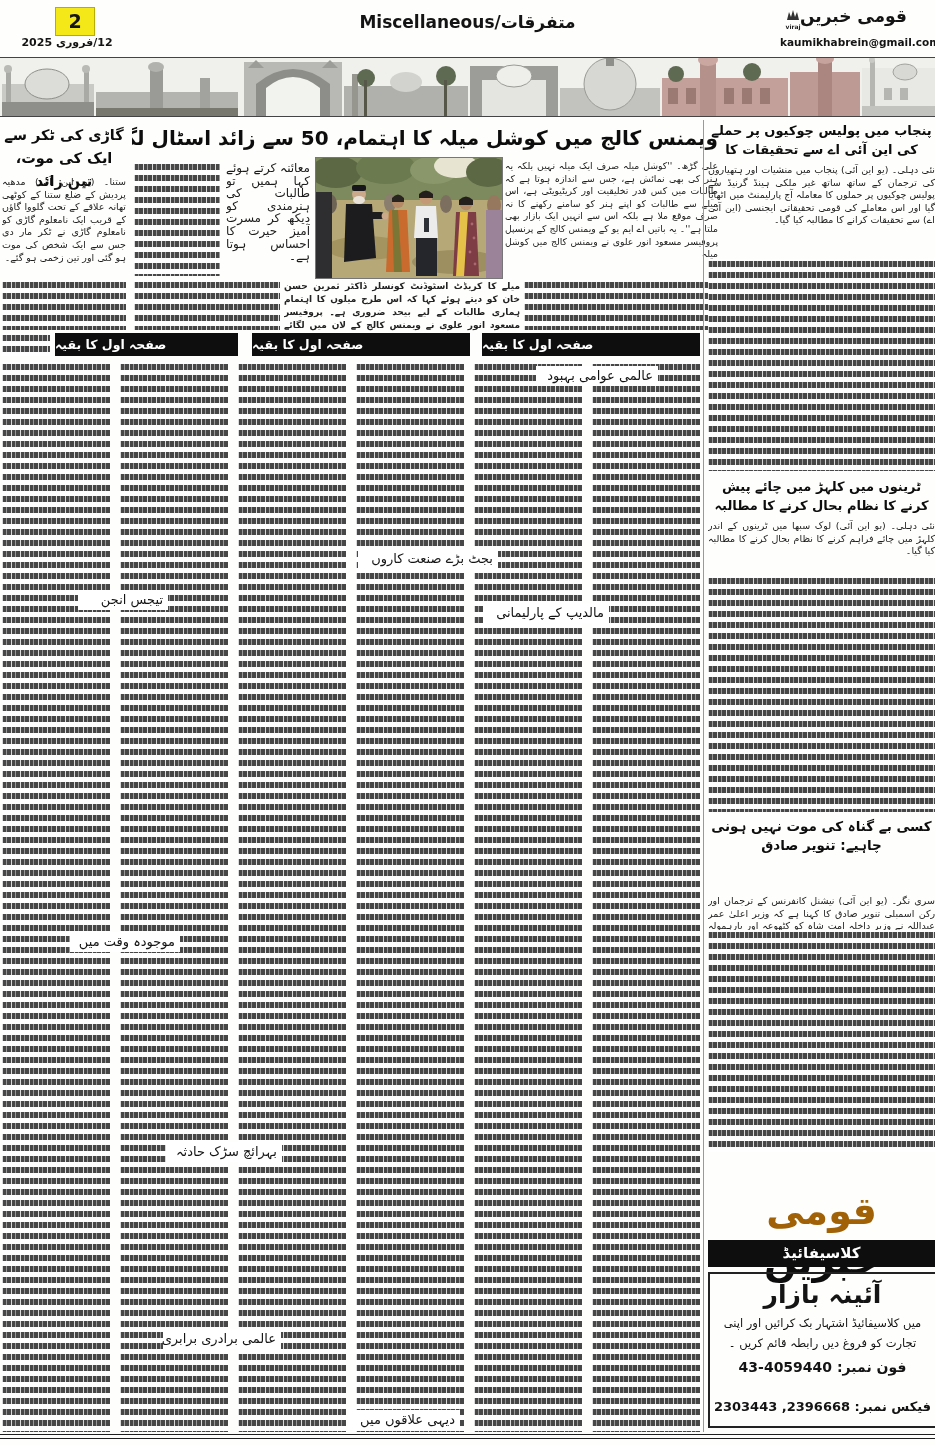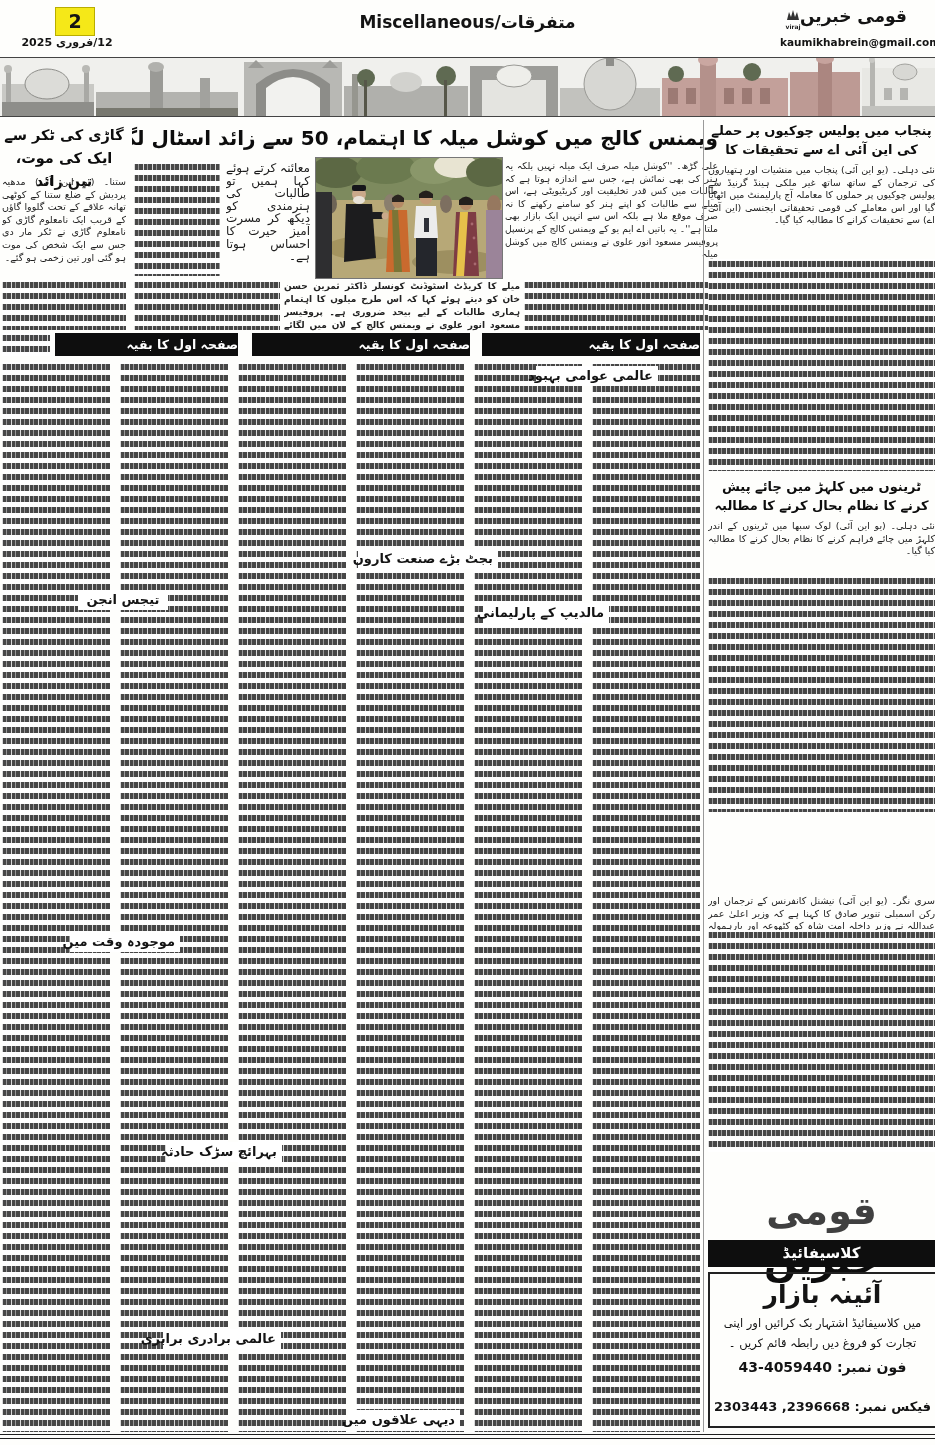--- a/index.html
+++ b/index.html
@@ -6,24 +6,24 @@
   #page{position:relative;width:935px;height:1445px;background:#fefefc;margin:0 auto;
         font-family:"DejaVu Sans",sans-serif;color:#141414;overflow:hidden;}
   .abs{position:absolute;}
   .rtl{direction:rtl;}
   
   .sim{background-image:
        repeating-linear-gradient(to right, rgba(255,255,255,.8) 0 1px, rgba(255,255,255,0) 1px 4px,
                                  rgba(255,255,255,.45) 4px 5px, rgba(255,255,255,0) 5px 9px),
        repeating-linear-gradient(to bottom, #ffffff 0 2px, #474747 2px 8px, #ffffff 8px 11px);}
   .lead{font-size:9.5px;line-height:12.6px;text-align:justify;overflow:hidden;color:#1c1c1c;}
-  .sh{position:absolute;background:#fff;font-weight:bold;font-size:13px;line-height:20px;
-      direction:rtl;text-align:center;padding:0 5px;white-space:nowrap;}
+  .sh{position:absolute;background:#fff;font-weight:normal;font-size:13px;line-height:20px;
+      direction:rtl;text-align:right;padding:0 5px;white-space:nowrap;}
   .pgbar{position:absolute;top:333px;height:23px;background:#0e0e0e;color:#fff;font-weight:bold;
-         font-size:12.5px;line-height:23px;text-align:right;direction:rtl;}
+         font-size:12.5px;line-height:23px;text-align:left;direction:rtl;}
   .story-head{font-weight:bold;direction:rtl;text-align:center;color:#0d0d0d;}
   .rule-v{position:absolute;width:1px;background:#9a9a9a;}
   .rule-h{position:absolute;height:3px;border-top:1px solid #1e1e1e;border-bottom:1px solid #1e1e1e;}
   
   .pagenum{position:absolute;left:55px;top:7px;width:38px;height:27px;background:#f5e818;
            border:1px solid #b9ad00;font-weight:bold;font-size:19px;text-align:center;line-height:27px;}
   .date{position:absolute;left:12px;top:36px;width:110px;font-weight:bold;font-size:11px;direction:rtl;text-align:center;}
   .section-title{position:absolute;left:300px;top:12px;width:335px;text-align:center;font-weight:bold;font-size:17px;}
   .paper-name{position:absolute;left:800px;top:6px;width:120px;font-weight:bold;font-size:17px;direction:rtl;text-align:left;}
   .email{position:absolute;left:780px;top:36px;width:145px;font-weight:bold;font-size:10.5px;text-align:right;}
@@ -224,25 +224,26 @@
   <div class="rule-v" style="left:703px;top:120px;height:1312px;"></div>
 
   <div class="abs story-head" style="left:708px;top:121px;width:227px;font-size:13px;line-height:19px;height:40px;overflow:hidden;">پنجاب میں پولیس چوکیوں پر حملے کی این آئی اے سے تحقیقات کا مطالبہ</div>
   <div class="abs lead rtl" style="left:708px;top:164px;width:227px;height:92px;">نئی دہلی۔ (یو این آئی) پنجاب میں منشیات اور ہتھیاروں کی ترجمان کے ساتھ ساتھ غیر ملکی ہینڈ گرنیڈ سے پولیس چوکیوں پر حملوں کا معاملہ آج پارلیمنٹ میں اٹھایا گیا اور اس معاملے کی قومی تحقیقاتی ایجنسی (این آئی اے) سے تحقیقات کرانے کا مطالبہ کیا گیا۔</div>
   <div class="abs sim" style="left:708px;top:259px;width:227px;height:212px;"></div>
 
   <div class="abs lead rtl" style="left:708px;top:520px;width:227px;height:52px;">نئی دہلی۔ (یو این آئی) لوک سبھا میں ٹرینوں کے اندر کلہڑ میں چائے فراہم کرنے کا نظام بحال کرنے کا مطالبہ کیا گیا۔</div>
   <div class="abs story-head" style="left:708px;top:477px;width:227px;font-size:13px;line-height:19px;height:40px;overflow:hidden;">ٹرینوں میں کلہڑ میں چائے پیش کرنے کا نظام بحال کرنے کا مطالبہ</div>
   <div class="abs sim" style="left:708px;top:576px;width:227px;height:236px;"></div>
 
+  <div class="abs story-head" style="left:708px;top:817px;width:227px;font-size:13.5px;line-height:19px;height:40px;overflow:hidden;">کسی بے گناہ کی موت نہیں ہونی چاہیے: تنویر صادق</div>
   <div class="abs lead rtl" style="left:708px;top:860px;width:227px;height:66px;margin-top:35px;">سری نگر۔ (یو این آئی) نیشنل کانفرنس کے ترجمان اور رکن اسمبلی تنویر صادق کا کہنا ہے کہ وزیر اعلیٰ عمر عبداللہ نے وزیر داخلہ امت شاہ کو کٹھوعہ اور بارہمولہ واقعات سے آگاہ کیا۔</div>
   <div class="abs sim" style="left:708px;top:930px;width:227px;height:222px;"></div>
 
   <div class="cl-title">
-    <span style="color:#404040;">قومی</span>
+    <span style="color:#a16207;">قومی</span>
     <span> </span>
     <span style="color:#0d0d0d;">خبریں</span>
   </div>
   <div class="cl-band">کلاسیفائیڈ</div>
   <div class="cl-box">
     <div class="cl-adtitle">آئینہ بازار</div>
     <div class="cl-adtext">میں کلاسیفائیڈ اشتہار بک کرائیں اور اپنی تجارت کو فروغ دیں رابطہ قائم کریں ۔</div>
     <div class="cl-phone">
       <span>فون نمبر:</span>
       <span>4059440-43</span>

